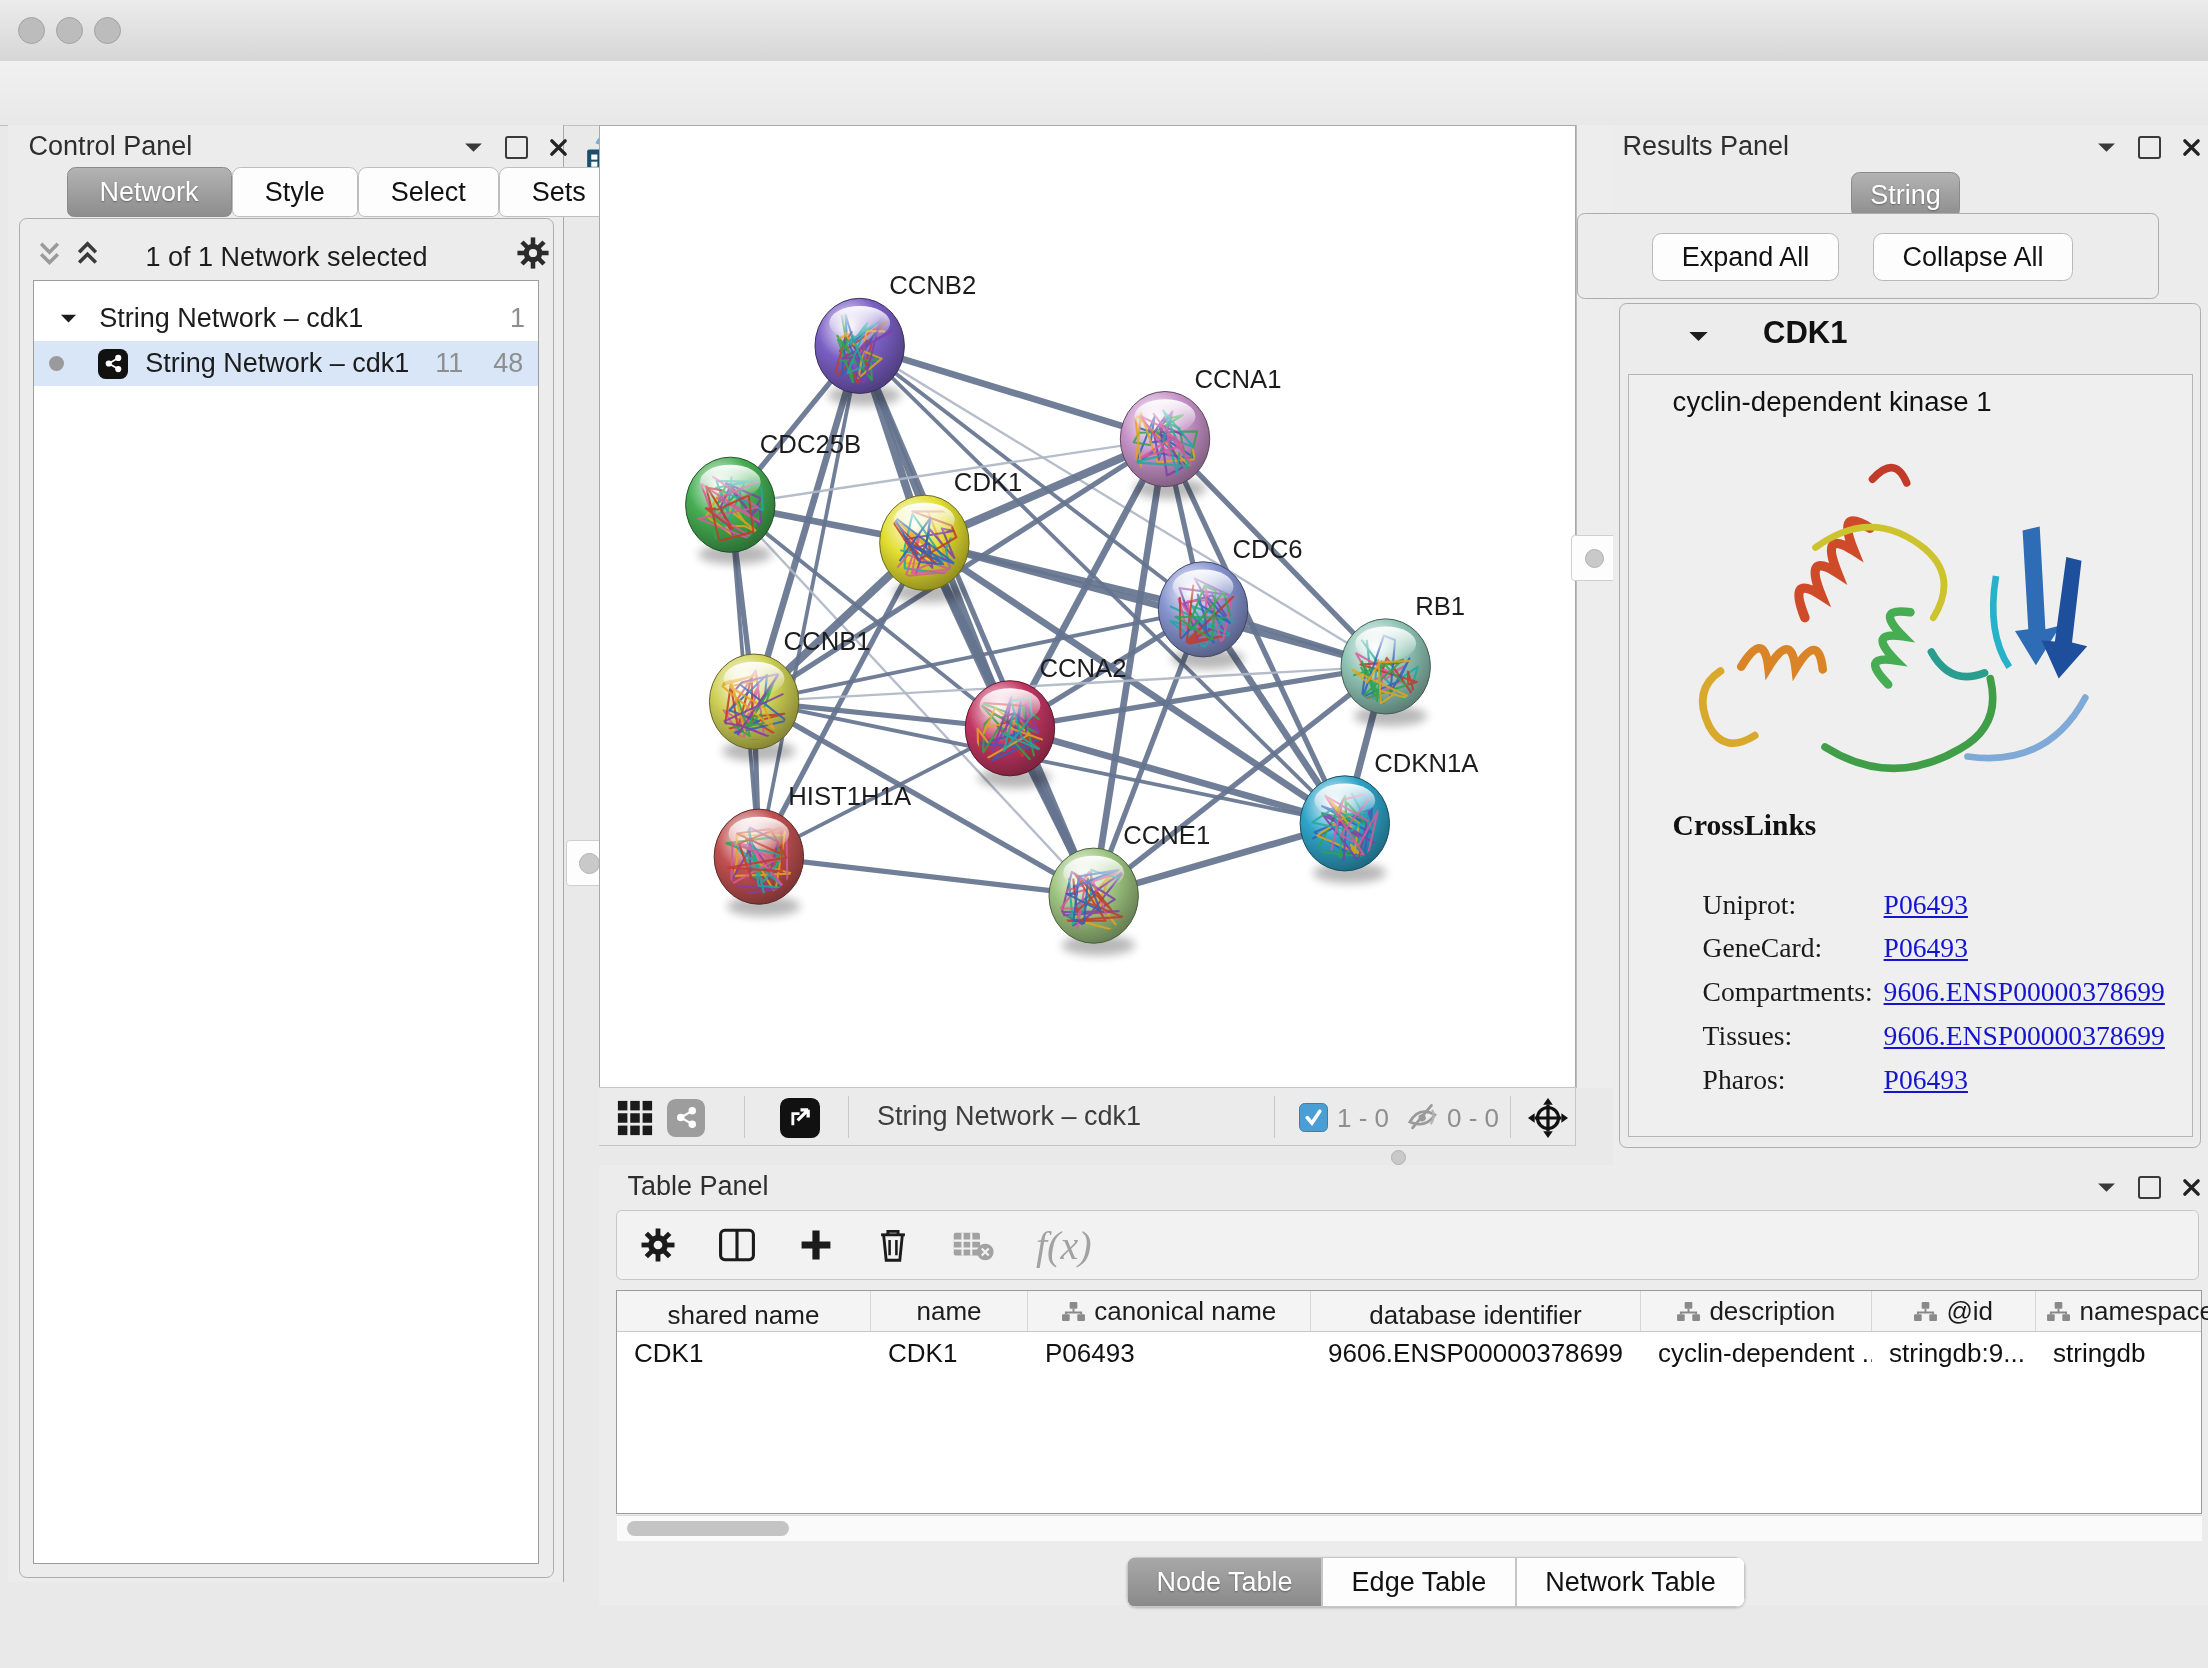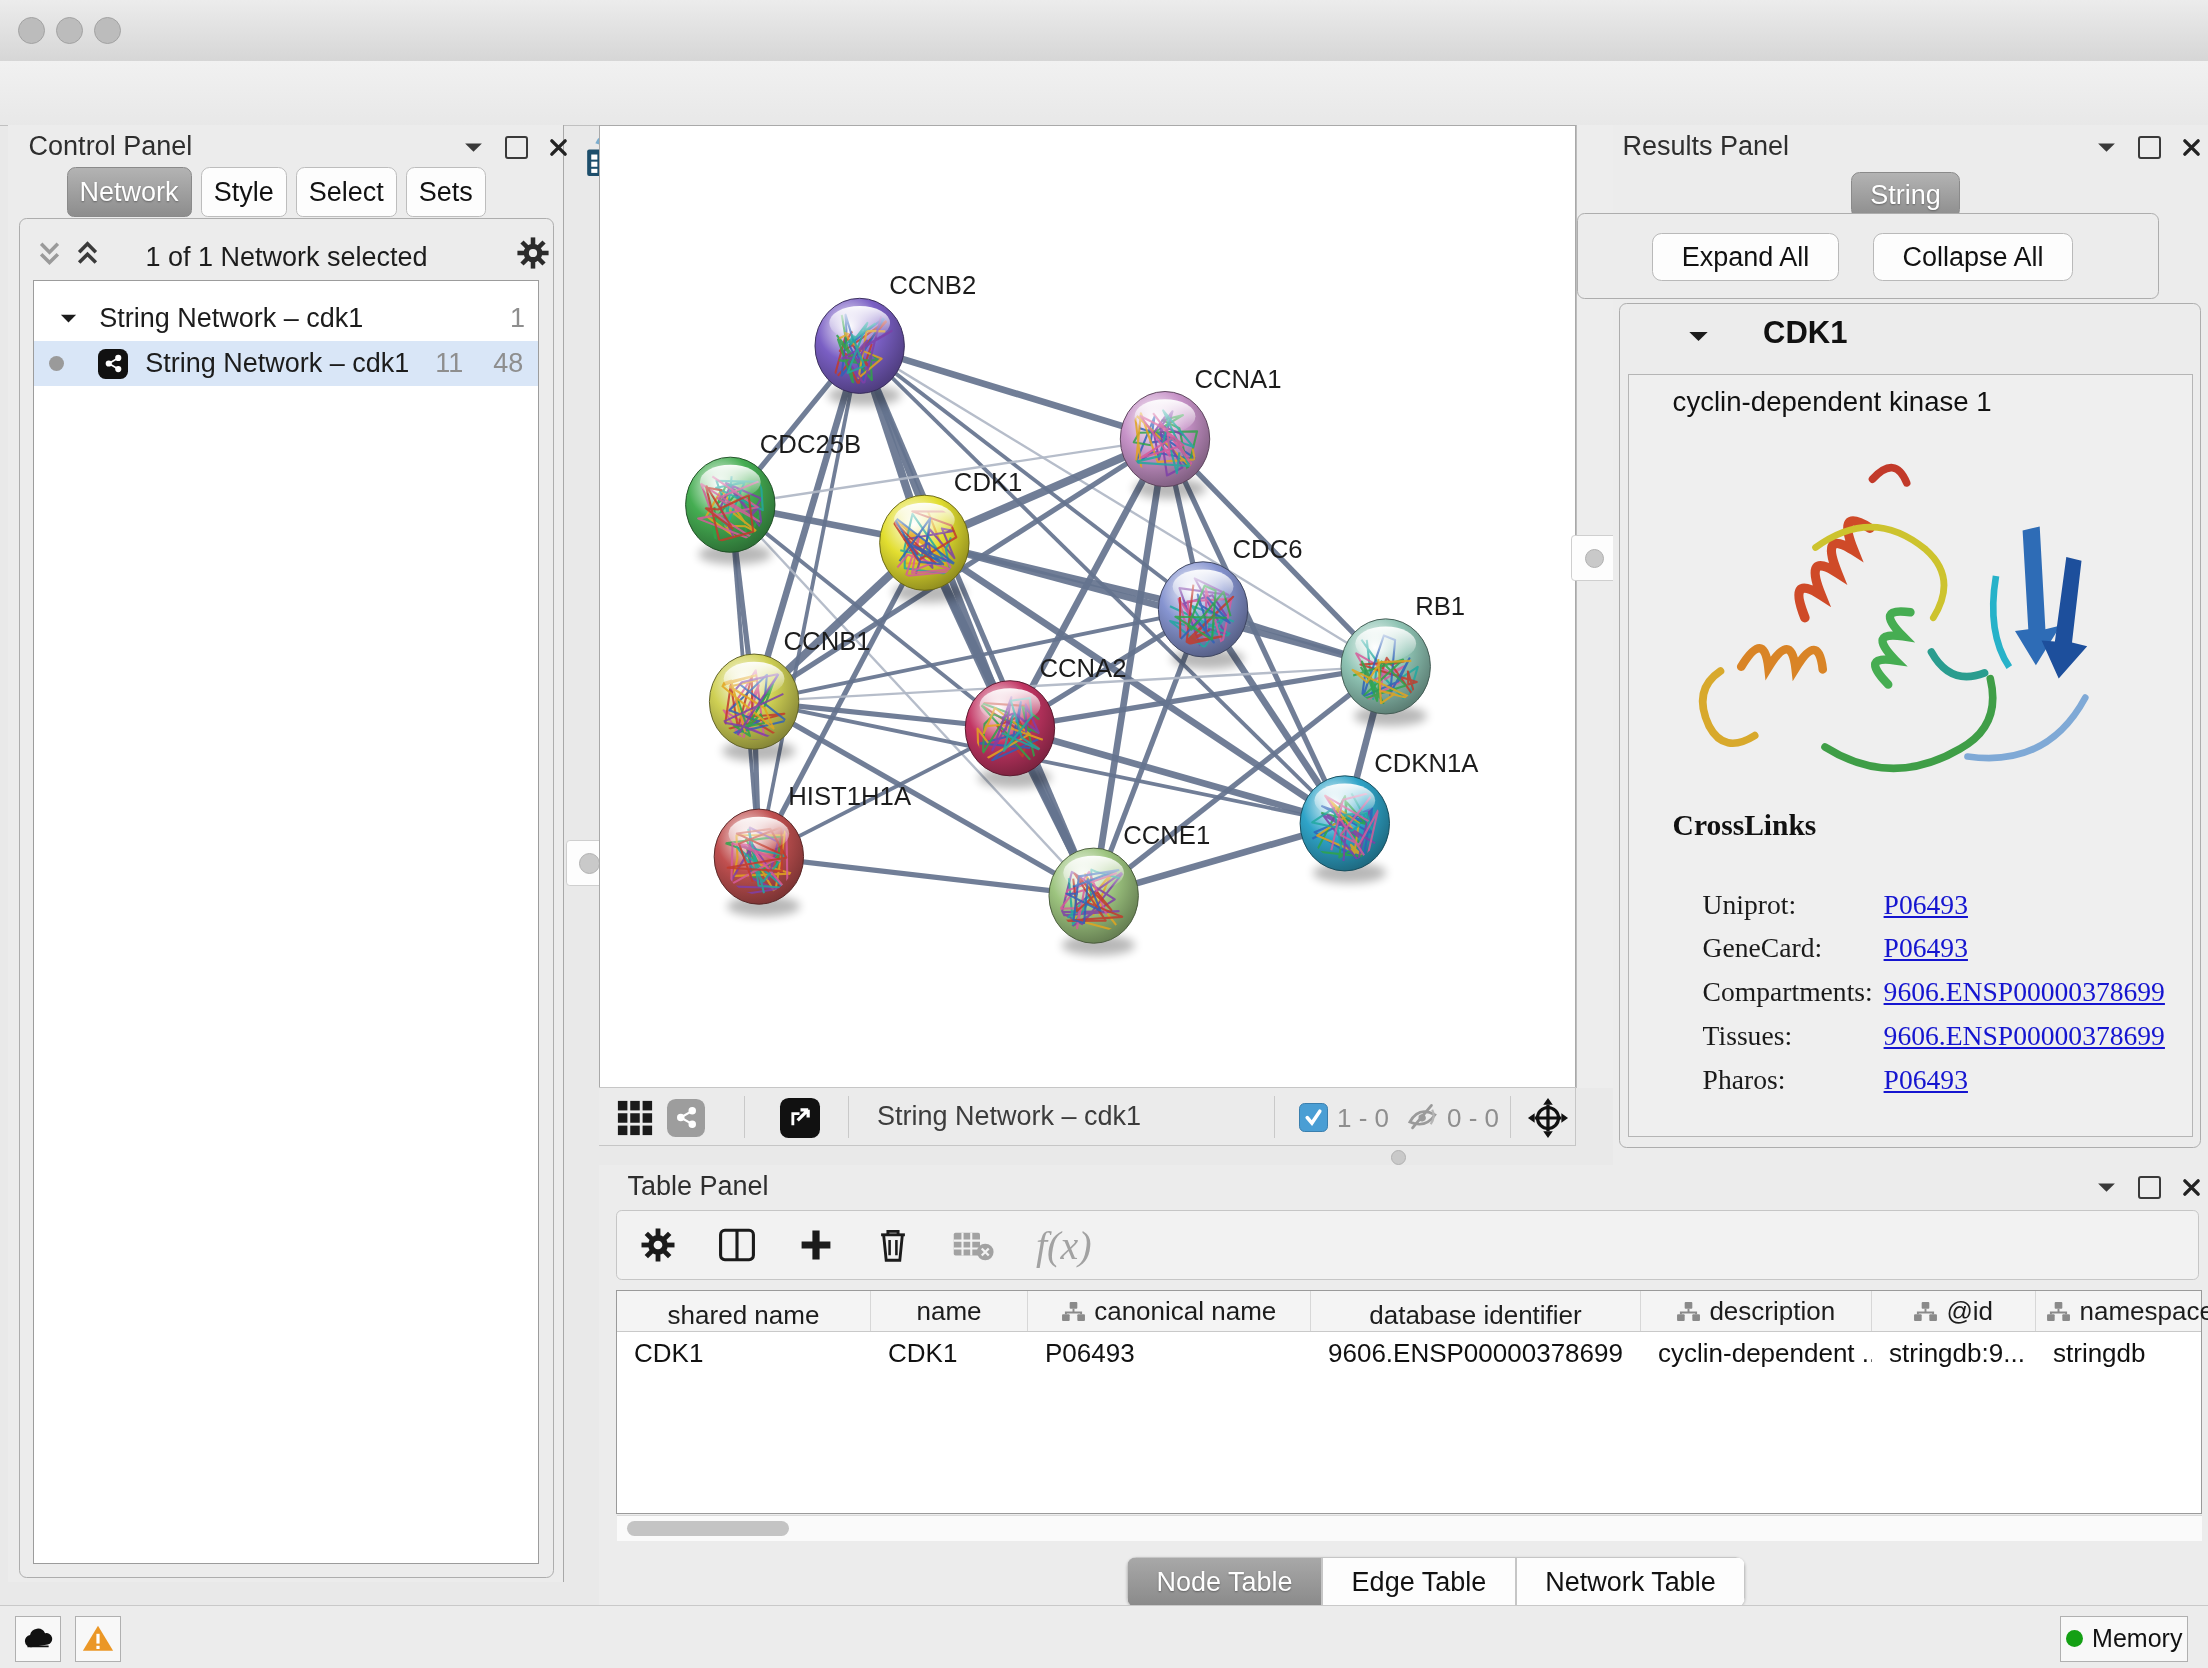--- a/index.html
+++ b/index.html
@@ -23,22 +23,22 @@
     font-family:"Liberation Sans",sans-serif;}
   .helpbtn{left:2144px;top:69px;width:48px;height:48px;border-radius:50%;
     background:radial-gradient(circle at 35% 30%,#5d9ccb,#35749f);color:#fff;font-size:32px;font-weight:bold;
     display:flex;align-items:center;justify-content:center;border:1px solid #2d6b9e;}
   
   .panel-title{font-size:27px;color:#2e2e2e;}
   .winicons{display:flex;gap:21px;align-items:center;}
   .gbox{border:1px solid #adadad;border-radius:7.6px;background:#ececec;}
   
   .cpanel{left:7.6px;top:125px;width:555px;height:1457px;background:#ececec;border-right:1px solid #a8a8a8;}
-  .tab{height:48px;padding:0 12px;display:flex;align-items:center;justify-content:center;font-size:27px;
-    background:#fdfdfd;border:1px solid #bdbdbd;border-radius:8.6px 8.6px 6.7px 6.7px;color:#111;margin-right:9px;}
+  .tab{height:48px;padding:0 32px;display:flex;align-items:center;justify-content:center;font-size:27px;
+    background:#fdfdfd;border:1px solid #bdbdbd;border-radius:8.6px 8.6px 6.7px 6.7px;color:#111;margin-right:0;}
   .tab.sel{background:linear-gradient(#b3b3b3,#8d8d8d);color:#fff;border-color:#8a8a8a;
     text-shadow:0 1px 1.9px rgba(0,0,0,.35);}
   .netlist{background:#fff;border:1px solid #9c9c9c;}
   .netrow{position:absolute;left:0;width:100%;height:45px;display:flex;align-items:center;font-size:27px;color:#1c1c1c;}
   .netrow.sel{background:#d9e6f7;}
   .sharebadge{width:30px;height:30px;border-radius:7.6px;background:#111;display:flex;align-items:center;justify-content:center;}
   .cnt{color:#8e8e8e;}
   
   .canvas{left:599px;top:125px;width:977px;height:963px;background:#fff;border:1px solid #a9a9a9;box-sizing:border-box;}
   .netbar{left:599px;top:1087px;width:977px;height:59px;background:#ebebeb;border:1px solid #c6c6c6;
@@ -934,33 +934,14 @@
   </div>
   <div class="abs hscroll">
       <div class="abs hthumb"></div>
     </div>
   <div class="abs btabs" id="table-tabs">
       <div class="btab sel">Node Table</div>
       <div class="btab">Edge Table</div>
       <div class="btab">Network Table</div>
     </div>
 
-  <div class="abs statusbar">
-    <div class="abs sbtn" style="left:15px;top:9.5px">
-      <svg width="30" height="23" viewBox="0 0 34 24">
-          <path d="M9 22a7 7 0 0 1-1-13.9A9 9 0 0 1 25 6a6.5 6.5 0 0 1 3 12.8z" fill="#111"></path>
-          <path d="M5 22h24a4 4 0 0 0 0-2H5z" fill="#111"></path>
-        </svg>
-    </div>
-    <div class="abs sbtn" style="left:75px;top:9.5px">
-      <svg width="32" height="28.5" viewBox="0 0 36 32">
-          <path d="M18 2L35 30H1z" fill="#eb9726"></path>
-          <rect x="16.2" y="11" width="3.6" height="11" fill="#fff"></rect>
-          <rect x="16.2" y="24.5" width="3.6" height="3.6" fill="#fff"></rect>
-        </svg>
-    </div>
-    <div class="abs membtn">
-      <div class="dot-green"></div>
-      <span>Memory</span>
-    </div>
-  </div>
 </div>
 
 
 </body></html>

